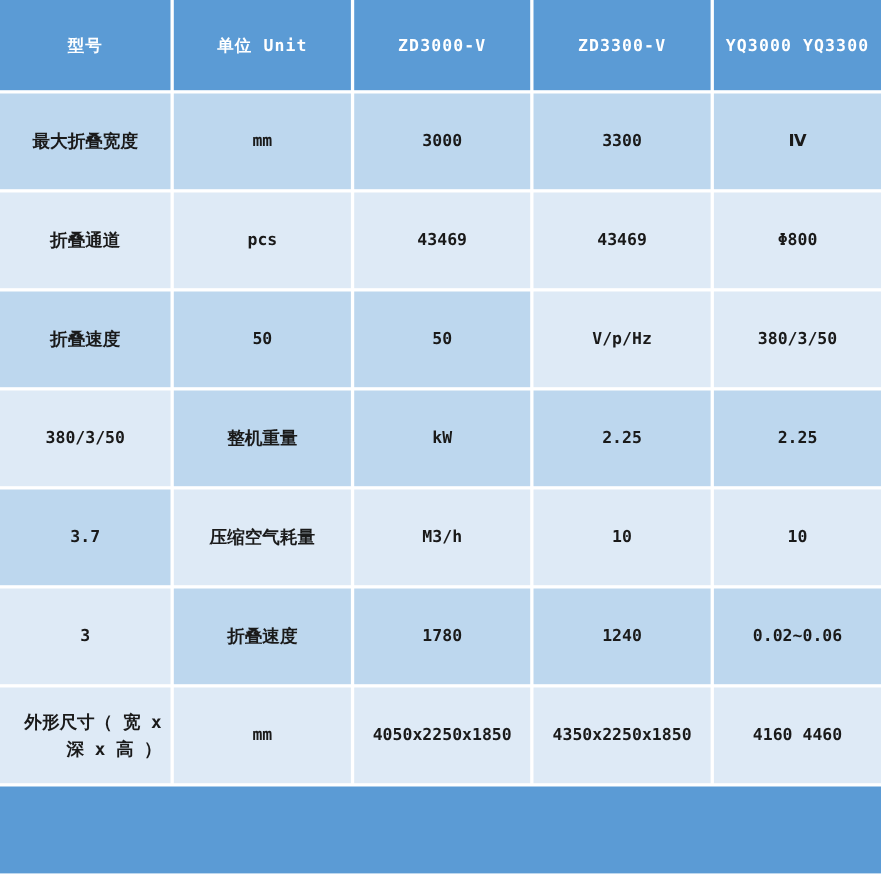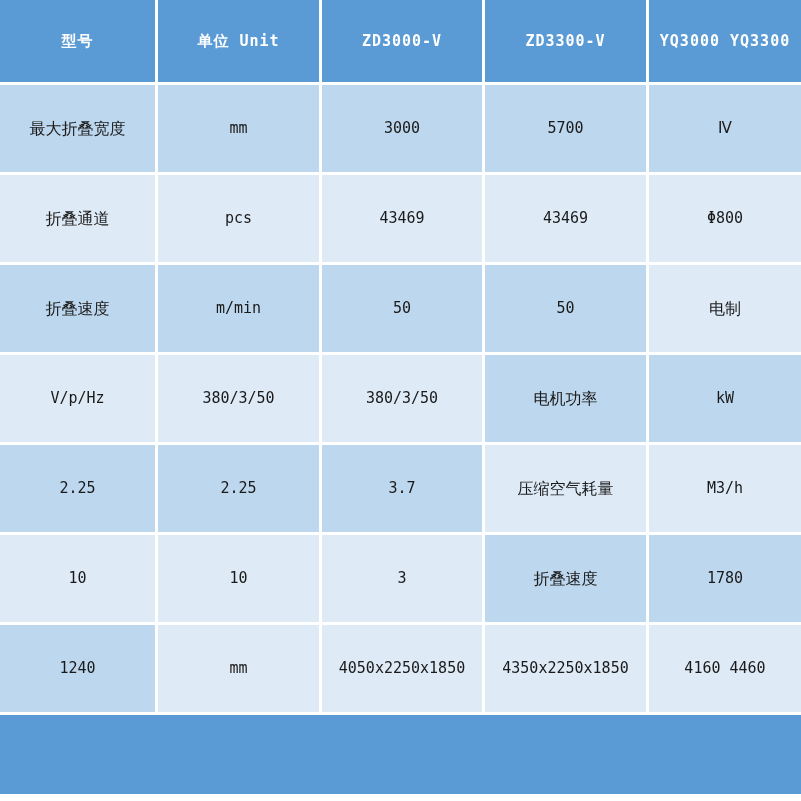--- a/index.html
+++ b/index.html
@@ -25,20 +25,21 @@
     overflow:hidden;
   }
   .cell {
     display:flex; align-items:center; justify-content:center;
     text-align:center;
     padding:0 8px;
     color:var(--body-text);
     font-size:15px;
     line-height:1.5;
     white-space:pre-wrap;
+    font-weight:bold;
   }
   .head {
     background:var(--header-bg);
     color:var(--header-text);
     font-weight:bold;
     font-size:15px;
     letter-spacing:1px;
   }
   .row-a { background:var(--row-a); }
   .row-b { background:var(--row-b);text-align:right; }
@@ -55,55 +56,55 @@
 
   <div class="cell head">型号</div>
   <div class="cell head">单位 Unit</div>
   <div class="cell head">ZD3000-V</div>
   <div class="cell head">ZD3300-V</div>
   <div class="cell head">YQ3000 YQ3300</div>
 
   <div class="cell row-a label">最大折叠宽度</div>
   <div class="cell row-a">mm</div>
   <div class="cell row-a">3000</div>
-  <div class="cell row-a">5700</div>
+  <div class="cell row-a">3300</div>
   <div class="cell row-a">Ⅳ</div>
 
   <div class="cell row-b label">折叠通道</div>
   <div class="cell row-b">pcs</div>
   <div class="cell row-b">43469</div>
   <div class="cell row-b">43469</div>
   <div class="cell row-b">Φ800</div>
 
   <div class="cell row-a label">折叠速度</div>
-  <div class="cell row-a">m/min</div>
   <div class="cell row-a">50</div>
   <div class="cell row-a">50</div>
 
-  <div class="cell row-b label">电制</div>
   <div class="cell row-b">V/p/Hz</div>
   <div class="cell row-b">380/3/50</div>
   <div class="cell row-b">380/3/50</div>
 
-  <div class="cell row-a label">电机功率</div>
+  <div class="cell row-a label">整机重量</div>
   <div class="cell row-a">kW</div>
   <div class="cell row-a">2.25</div>
   <div class="cell row-a">2.25</div>
   <div class="cell row-a">3.7</div>
 
   <div class="cell row-b label">压缩空气耗量</div>
   <div class="cell row-b">M3/h</div>
   <div class="cell row-b">10</div>
   <div class="cell row-b">10</div>
   <div class="cell row-b">3</div>
 
   <div class="cell row-a label">折叠速度</div>
   <div class="cell row-a">1780</div>
   <div class="cell row-a">1240</div>
+  <div class="cell row-a">0.02~0.06</div>
 
+  <div class="cell row-b label">外形尺寸（ 宽 x 深 x 高 ）</div>
   <div class="cell row-b">mm</div>
   <div class="cell row-b">4050x2250x1850</div>
   <div class="cell row-b">4350x2250x1850</div>
   <div class="cell row-b">4160 4460</div>
 
   <div class="strip"></div>
 
 </div>
 
 </body></html>

